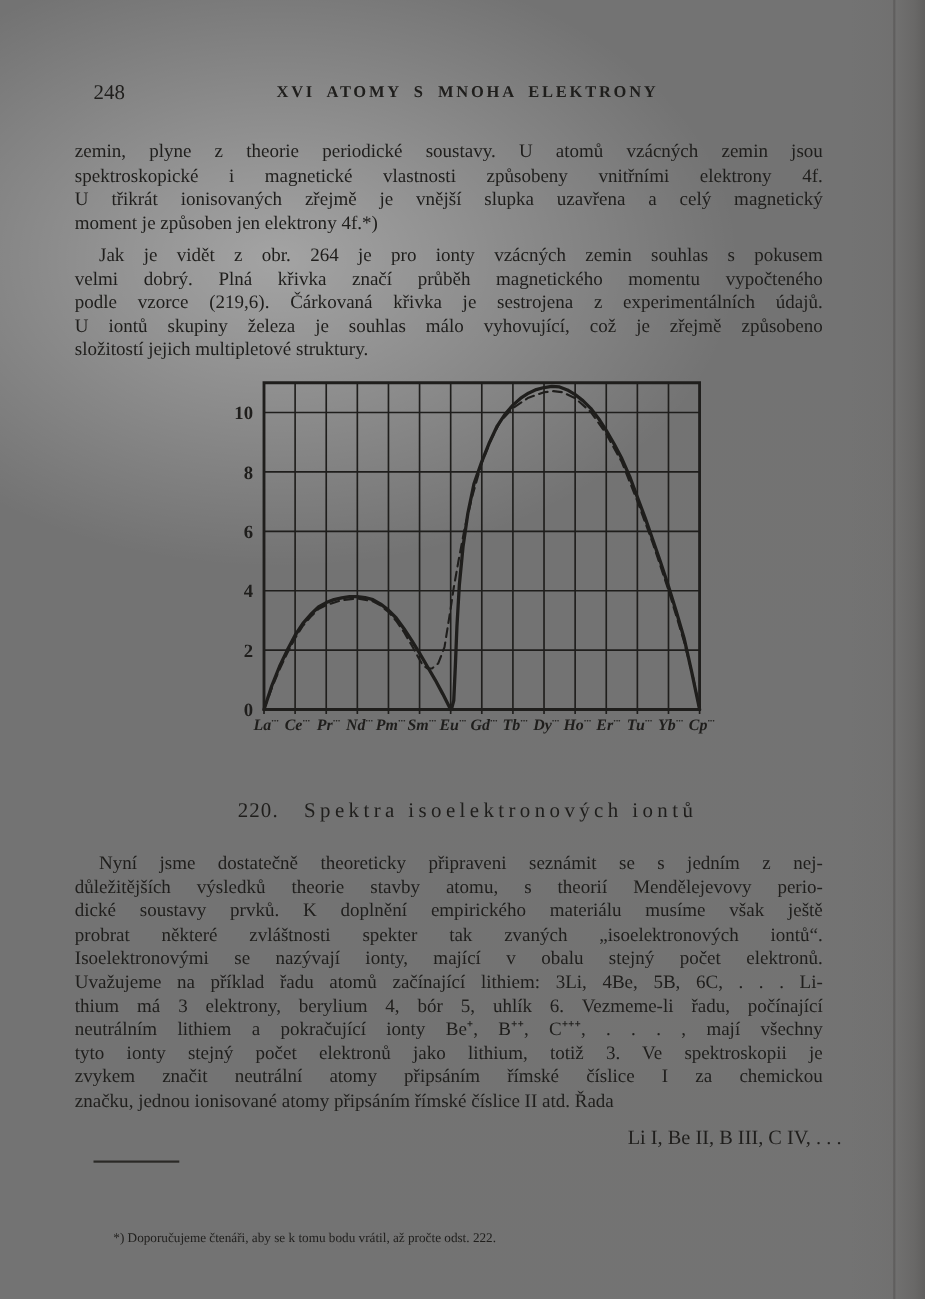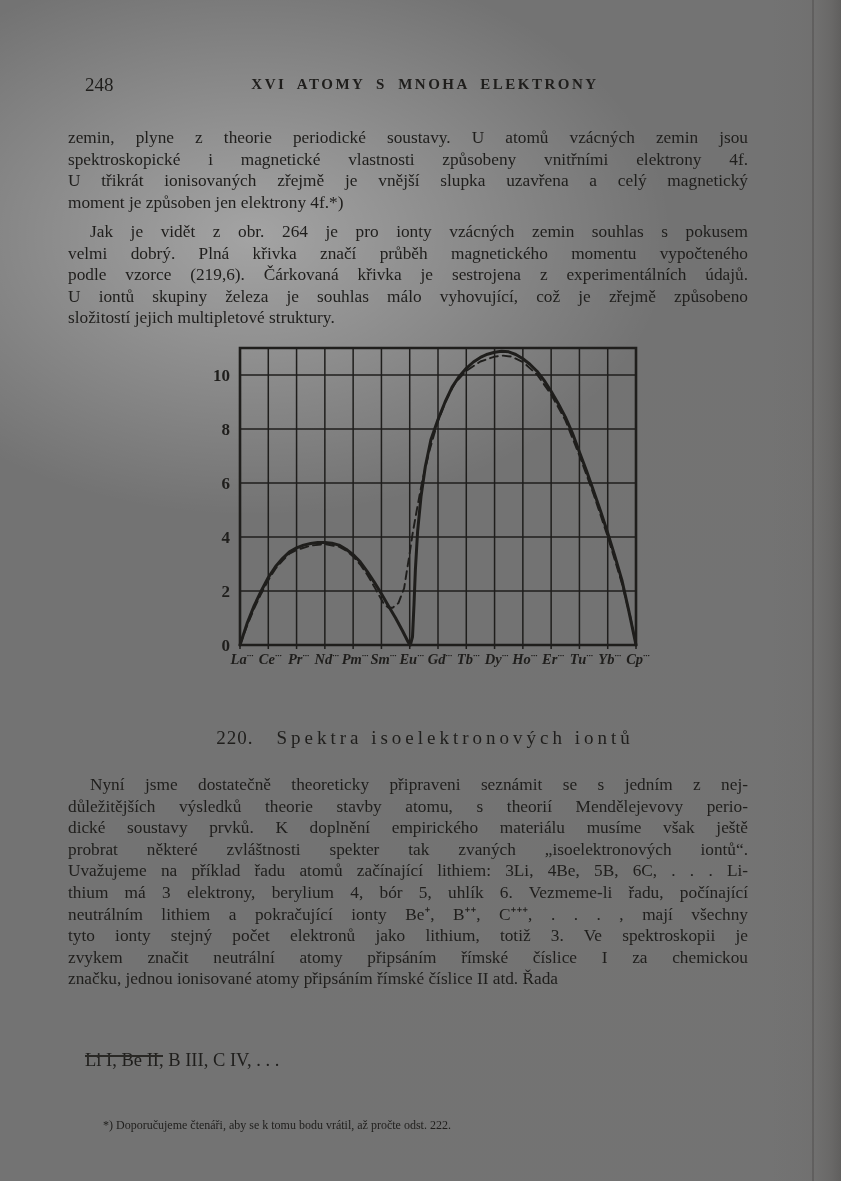--- a/index.html
+++ b/index.html
@@ -57,22 +57,22 @@
     text-align:center;font-size:15.5px;letter-spacing:0.4px;
   }
   .caption .cap-label{font-style:italic;font-weight:bold;}
   .section-heading{
     position:absolute;left:85px;top:727px;width:680px;
     text-align:center;font-size:19px;
   }
   .section-heading .sec-num{letter-spacing:1px;margin-right:23px;}
   .section-heading .sec-title{letter-spacing:4px;}
   .formula-line{
-    position:absolute;left:85px;top:1050px;width:680px;
-    text-align:left;font-size:18.5px;
+    position:absolute;left:85px;top:1025px;width:680px;
+    text-align:right;font-size:18.5px;
   }
   .footnote-rule{
     position:absolute;left:85px;top:1055px;width:78px;height:2px;
     background:#2a2926;
   }
   .footnote{
     position:absolute;left:85px;top:1118px;width:690px;
     font-size:12px;text-indent:18px;
   }
 </style>
@@ -163,20 +163,21 @@
 
   <div class="section-heading">
     <span class="sec-num">220.</span><span class="sec-title">Spektra isoelektronových iontů</span>
   </div>
 
   <div class="textblock" style="top:774px;">
     <div class="jline indent">Nyní jsme dostatečně theoreticky připraveni seznámit se s jedním z nej-</div>
     <div class="jline">důležitějších výsledků theorie stavby atomu, s theorií Mendělejevovy perio-</div>
     <div class="jline">dické soustavy prvků. K doplnění empirického materiálu musíme však ještě</div>
     <div class="jline">probrat některé zvláštnosti spekter tak zvaných „isoelektronových iontů“.</div>
+    <div class="jline">Isoelektronovými se nazývají ionty, mající v obalu stejný počet elektronů.</div>
     <div class="jline">Uvažujeme na příklad řadu atomů začínající lithiem: 3Li, 4Be, 5B, 6C, . . . Li-</div>
     <div class="jline">thium má 3 elektrony, berylium 4, bór 5, uhlík 6. Vezmeme-li řadu, počínající</div>
     <div class="jline">neutrálním lithiem a pokračující ionty Be⁺, B⁺⁺, C⁺⁺⁺, . . . , mají všechny</div>
     <div class="jline">tyto ionty stejný počet elektronů jako lithium, totiž 3. Ve spektroskopii je</div>
     <div class="jline">zvykem značit neutrální atomy připsáním římské číslice I za chemickou</div>
     <div class="jline lastline">značku, jednou ionisované atomy připsáním římské číslice II atd. Řada</div>
   </div>
 
   <div class="formula-line">Li I, Be II, B III, C IV, . . .</div>
 

